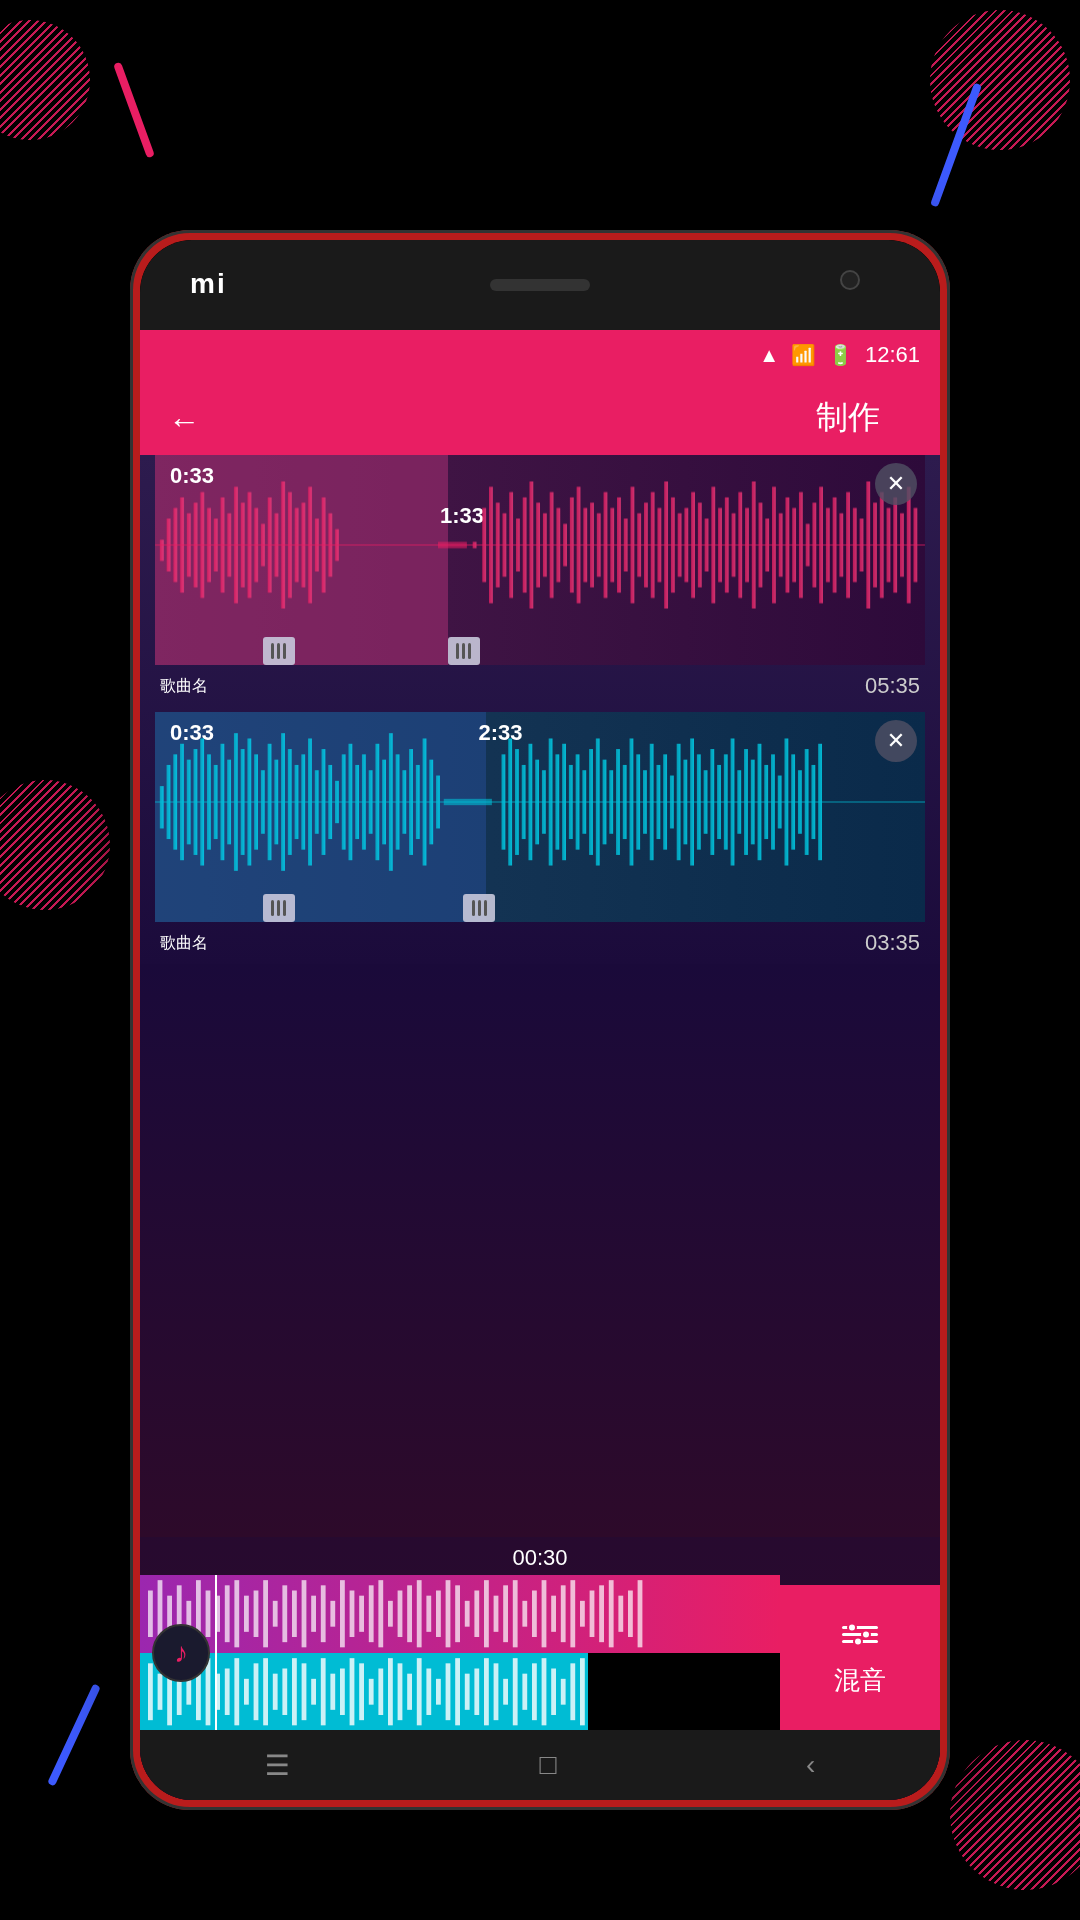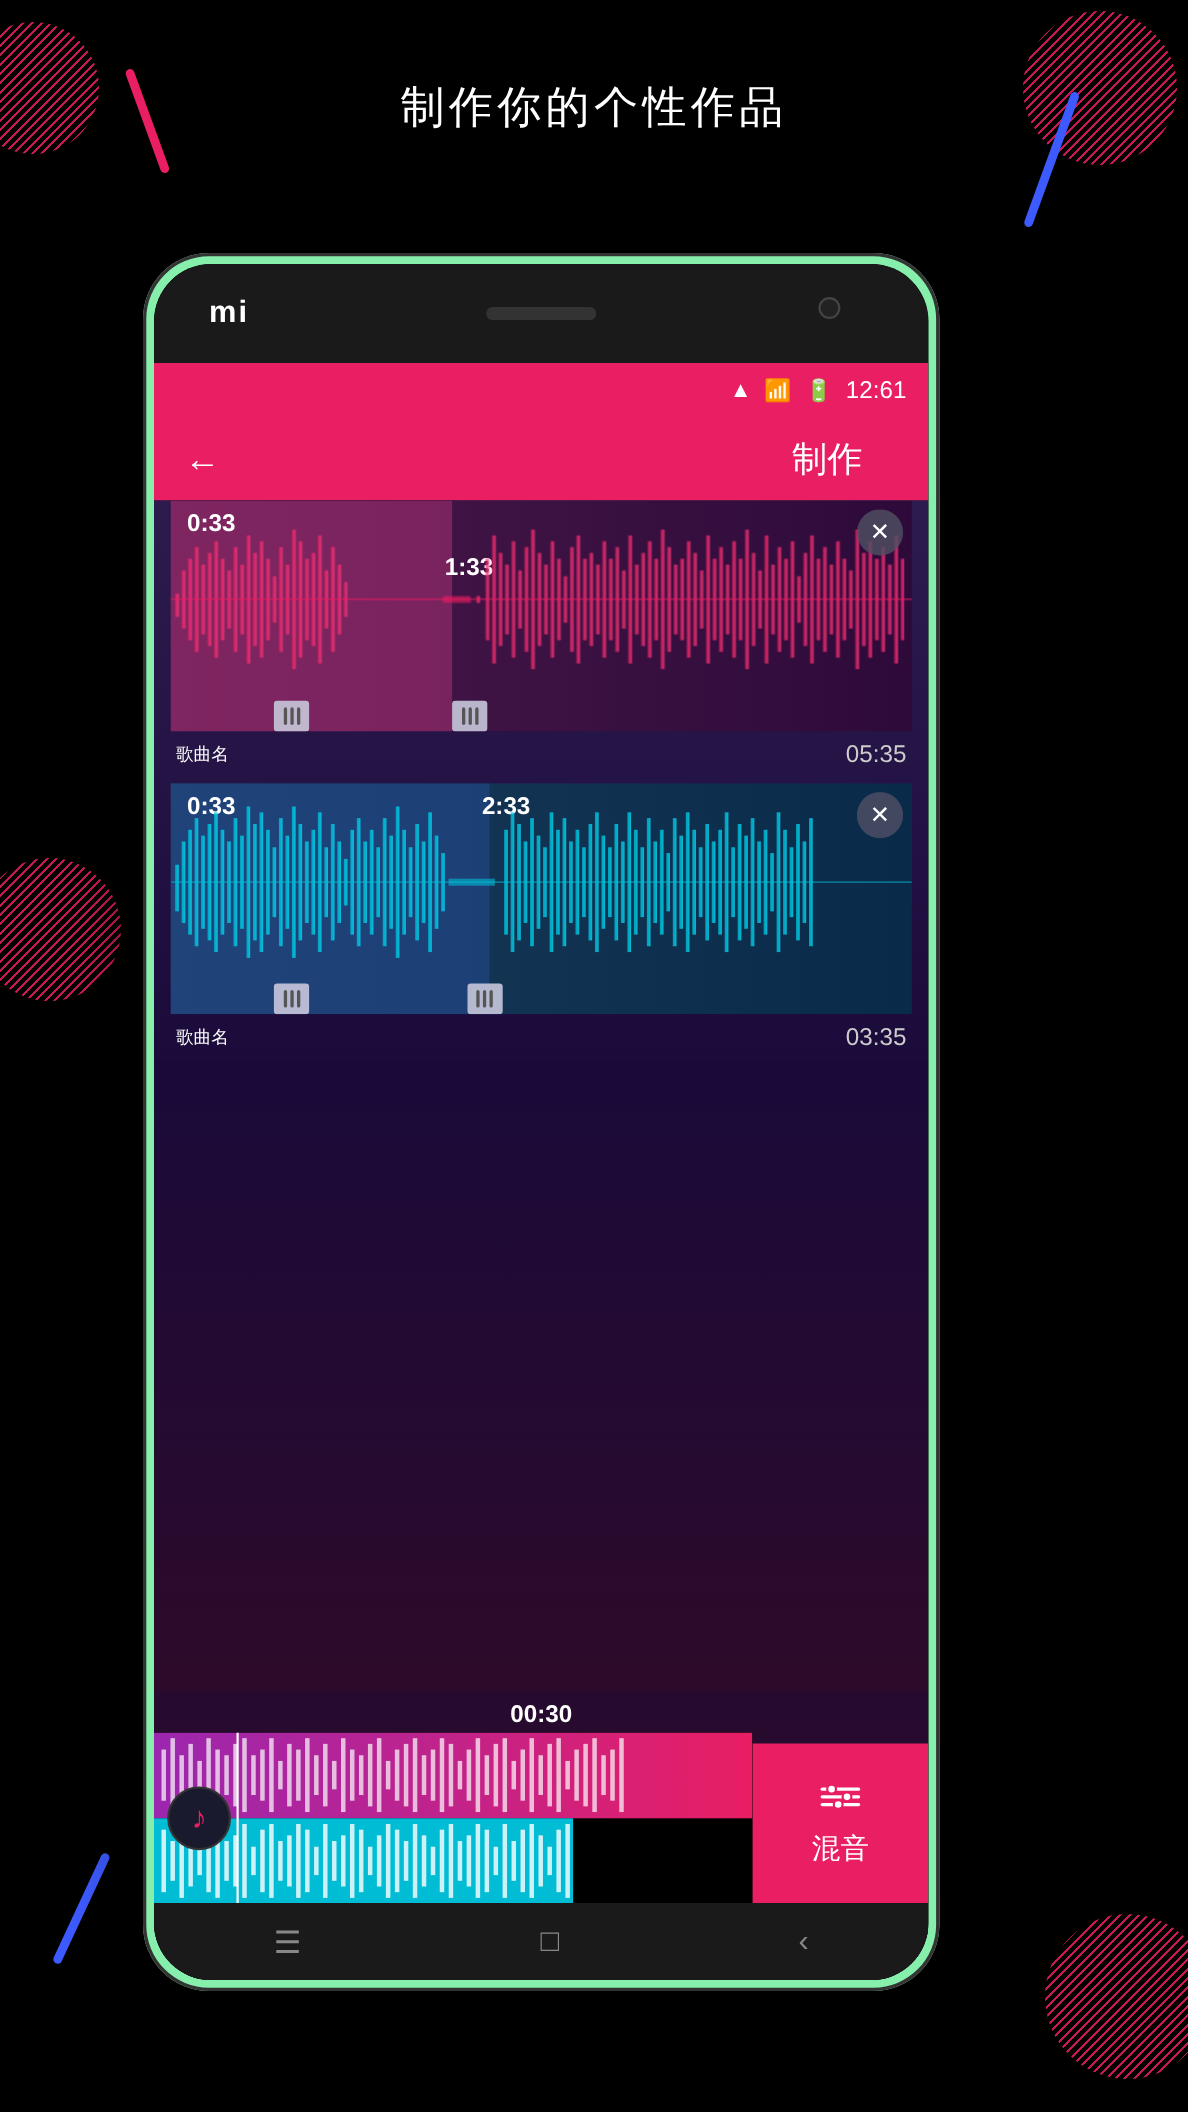--- a/index.html
+++ b/index.html
@@ -105,23 +105,23 @@
       color: #fff;
       margin-top: 10px;
       letter-spacing: 4px;
     }
 
     
     .phone-shell {
       position: absolute;
       top: 230px;
       left: 130px;
-      width: 724px;
+      width: 820px;
       height: 1580px;
-      background: #86efac;
+      background: #b91c1c;
       border-radius: 60px;
       box-shadow: 0 0 60px rgba(0,0,0,0.8), inset 0 0 0 3px #333;
       overflow: hidden;
     }
     .phone-inner {
       position: absolute;
       top: 10px; left: 10px; right: 10px; bottom: 10px;
       background: #000;
       border-radius: 52px;
       overflow: hidden;
@@ -338,21 +338,20 @@
     }
 
     
     .playback-time {
       text-align: center;
       color: #fff;
       font-size: 22px;
       padding: 8px 0 4px;
       background: transparent;
       flex-shrink: 0;
-      font-weight: bold;
     }
 
     
     .bottom-player {
       height: 155px;
       display: flex;
       flex-shrink: 0;
       flex-direction: row;
     }
     .player-waveform {
@@ -438,21 +437,20 @@
 
 <div class="bg-deco deco-circle-topleft"></div>
 <div class="bg-deco deco-circle-topright"></div>
 <div class="bg-deco deco-circle-midleft"></div>
 <div class="bg-deco deco-circle-botright"></div>
 <div class="deco-line-topleft"></div>
 <div class="deco-line-topright"></div>
 <div class="deco-line-botleft"></div>
 
 <div class="page-title-area">
-  <div class="page-title-sub">制作你的个性作品</div>
 </div>
 
 <div class="phone-shell">
   <div class="phone-inner">
 
     <div class="phone-bezel-top">
       <div class="mi-logo">mi</div>
       <div class="phone-speaker"></div>
       <div class="phone-camera"></div>
     </div>

